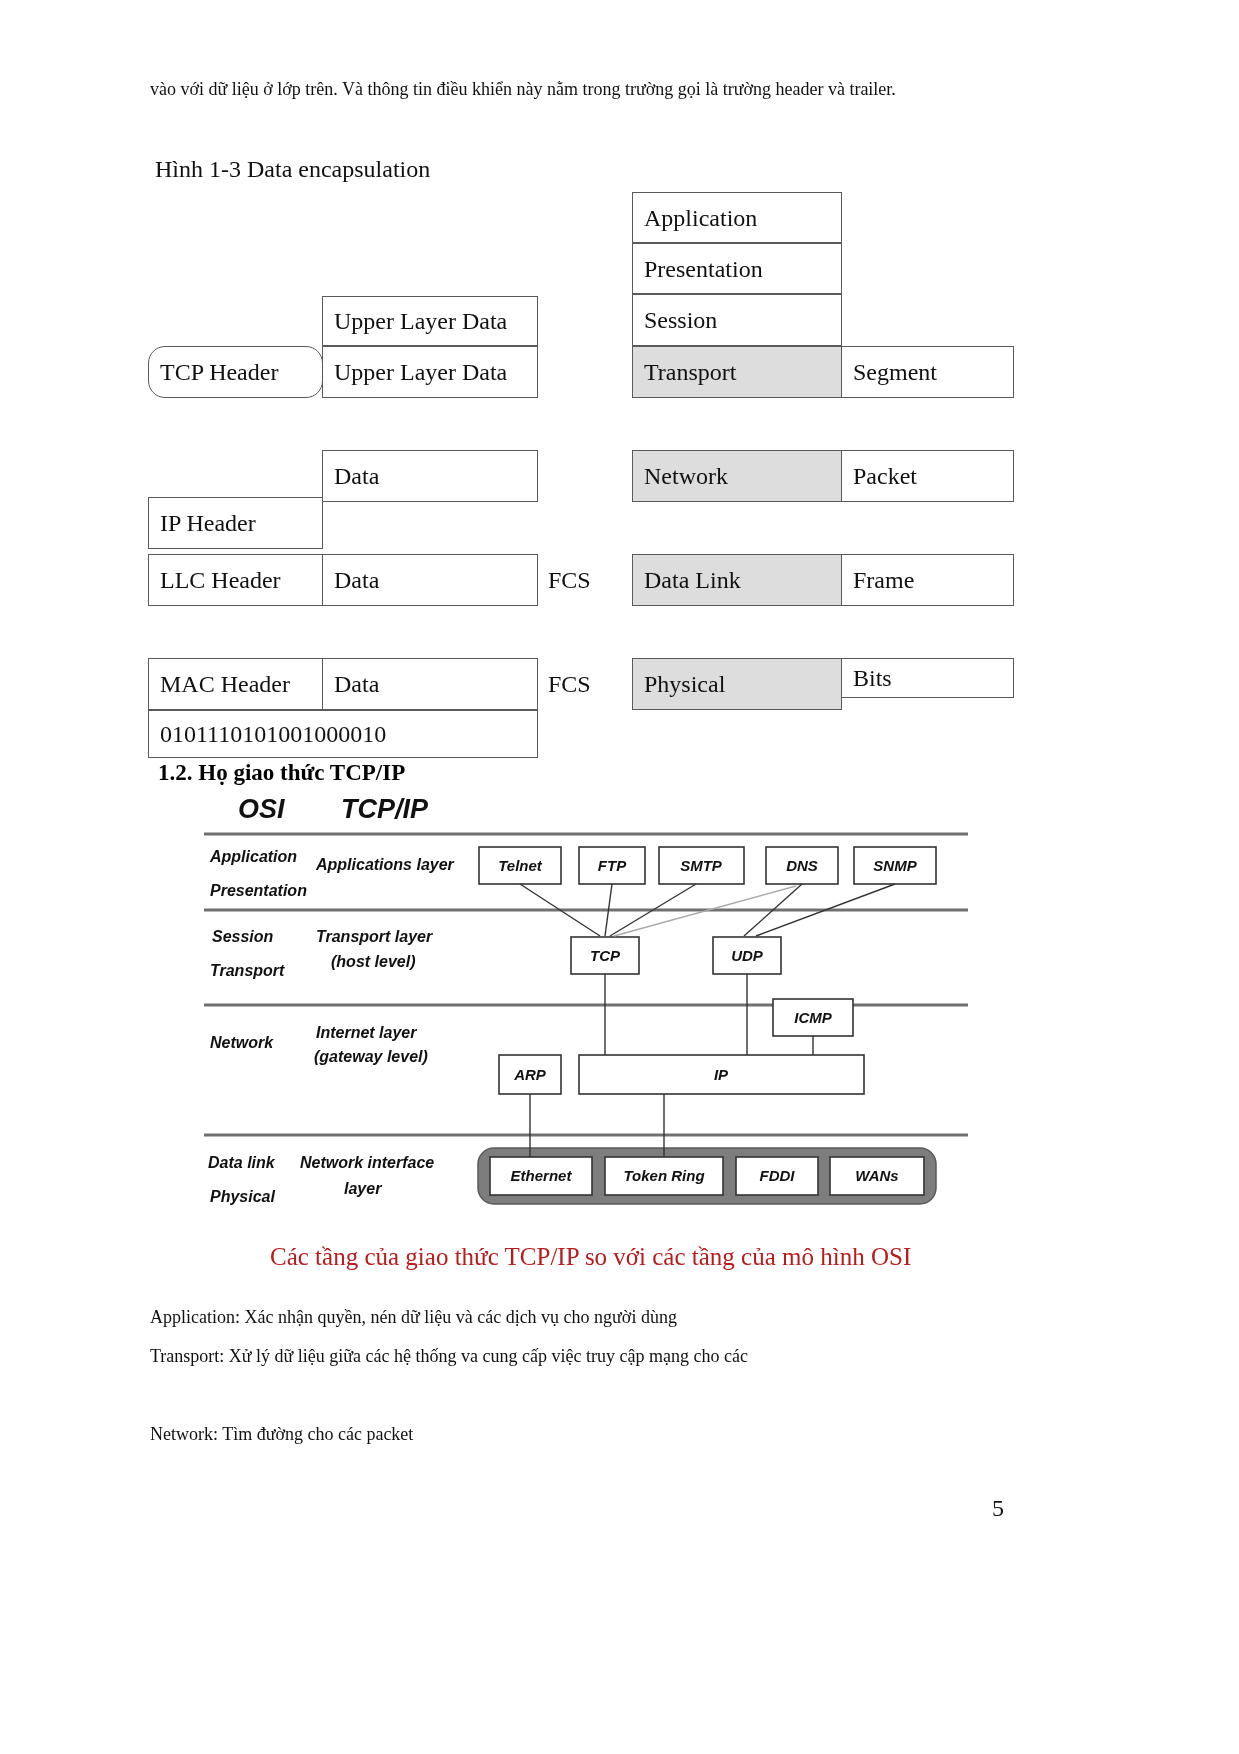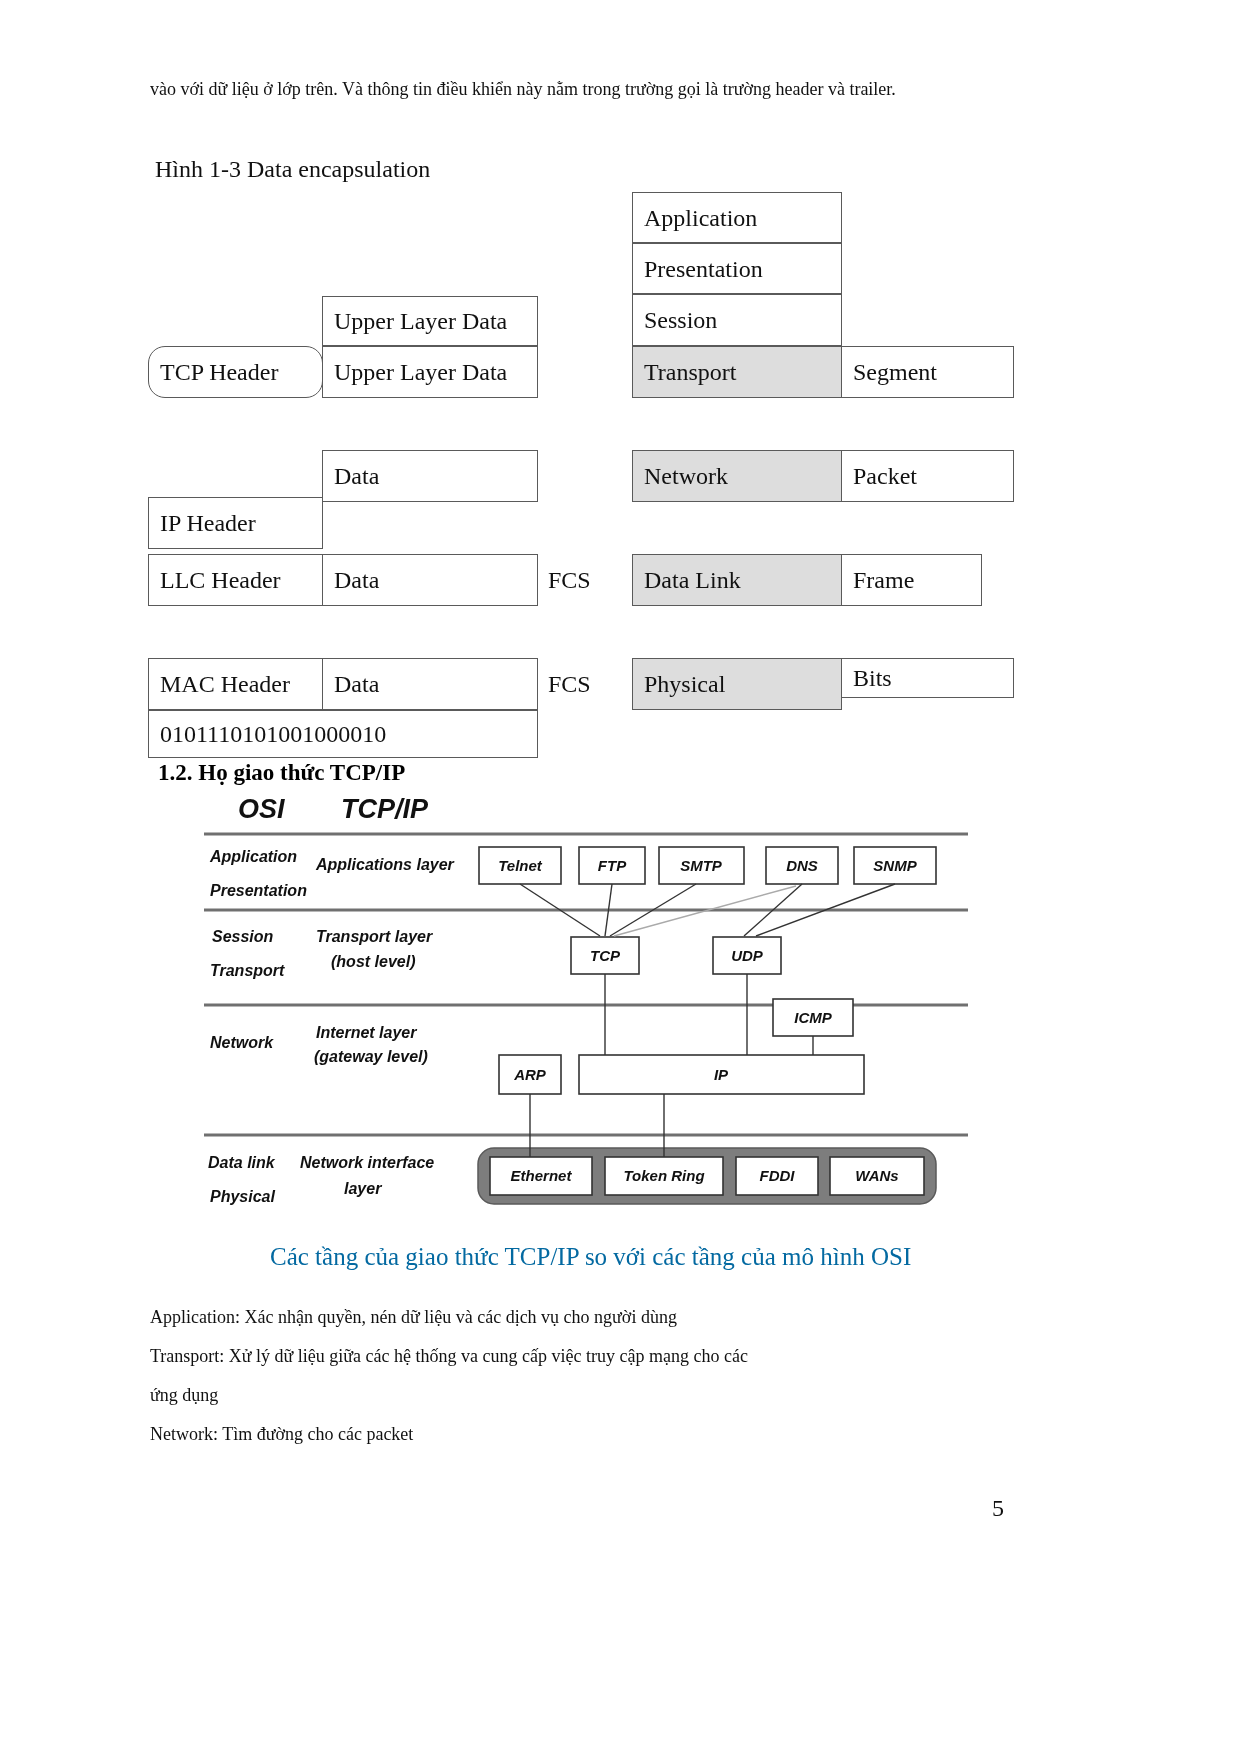--- a/index.html
+++ b/index.html
@@ -57,21 +57,21 @@
   #osi-figure{
     position:absolute;
     left:196px;top:790px;
     width:780px;height:450px;font-style:italic;
   }
   #osi-figure svg{display:block;}
 
   
   #fig-caption{
     position:absolute;left:270px;top:1243px;
-    font-size:25px;color:#0369a1;
+    font-size:25px;color:#b91c1c;
   }
   #tail-1{left:150px;top:1298px;width:880px;}
   #tail-2{left:150px;top:1337px;width:880px;}
   #tail-3{left:150px;top:1376px;width:880px;}
   #tail-4{left:150px;top:1415px;width:880px;}
 
   #page-number{
     position:absolute;left:992px;top:1495px;
     font-size:24px;color:#111;
   }
@@ -103,21 +103,21 @@
     <div class="cell" style="left:322px;top:450px;width:216px;height:52px;">Data</div>
 
     <div class="cell shaded" style="left:632px;top:450px;width:210px;height:52px;">Network</div>
     <div class="cell" style="left:841px;top:450px;width:173px;height:52px;">Packet</div>
 
     <div class="cell" style="left:148px;top:554px;width:175px;height:52px;">LLC Header</div>
     <div class="cell" style="left:322px;top:554px;width:216px;height:52px;">Data</div>
     <div class="sidetext" style="left:548px;top:567px;">FCS</div>
 
     <div class="cell shaded" style="left:632px;top:554px;width:210px;height:52px;">Data Link</div>
-    <div class="cell" style="left:841px;top:554px;width:141px;height:52px;">Frame</div>
+    <div class="cell" style="left:841px;top:554px;width:173px;height:52px;">Frame</div>
 
     <div class="cell" style="left:148px;top:658px;width:175px;height:52px;">MAC Header</div>
     <div class="cell" style="left:322px;top:658px;width:216px;height:52px;">Data</div>
     <div class="sidetext" style="left:548px;top:671px;">FCS</div>
 
     <div class="cell shaded" style="left:632px;top:658px;width:210px;height:52px;">Physical</div>
     <div class="cell" style="left:841px;top:658px;width:173px;height:40px;">Bits</div>
 
     <div class="cell" style="left:148px;top:710px;width:390px;height:48px;">0101110101001000010</div>
   </div>
@@ -221,18 +221,17 @@
 
       <line class="conn" x1="334" y1="304" x2="334" y2="367"></line>
       <line class="conn" x1="468" y1="304" x2="468" y2="367"></line>
     </svg>
   </div>
 
   <div id="fig-caption">Các tầng của giao thức TCP/IP so với các tầng của mô hình OSI</div>
 
   <div class="para" id="tail-1">Application: Xác nhận quyền, nén dữ liệu và các dịch vụ cho người dùng</div>
   <div class="para" id="tail-2">Transport: Xử lý dữ liệu giữa các hệ thống va cung cấp việc truy cập mạng cho các</div>
-  <div class="para" id="tail-3">ứng dụng</div>
   <div class="para" id="tail-4">Network: Tìm đường cho các packet</div>
 
   <div id="page-number">5</div>
 
 </div>
 
 </body></html>

